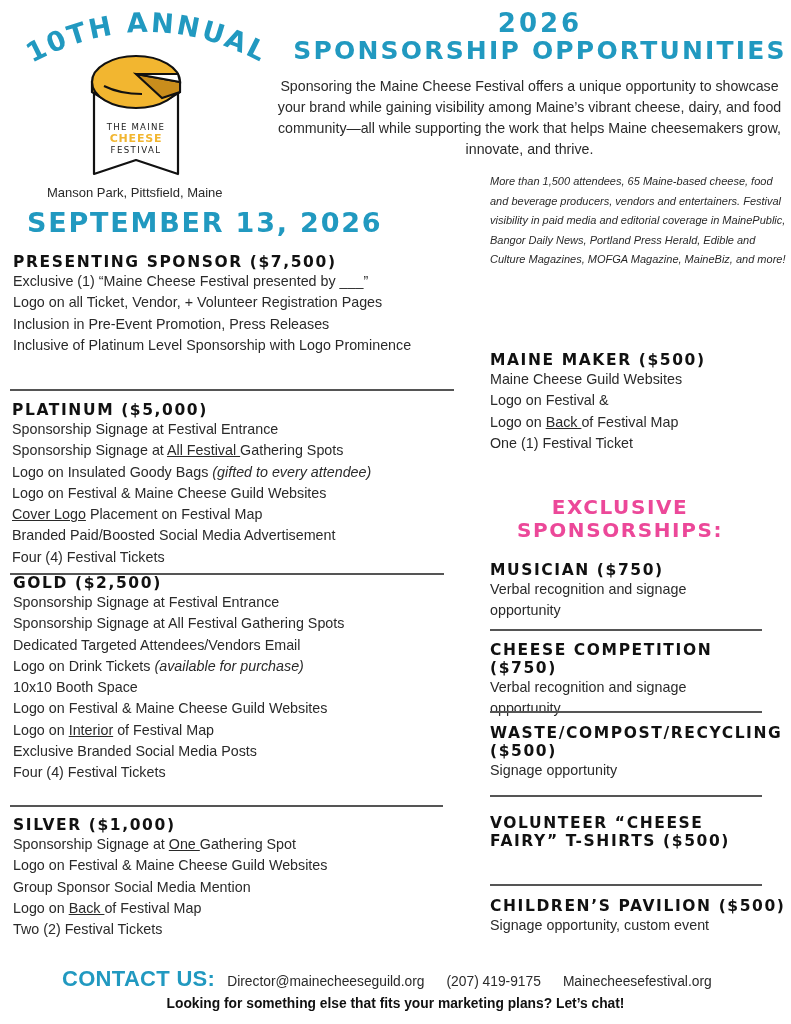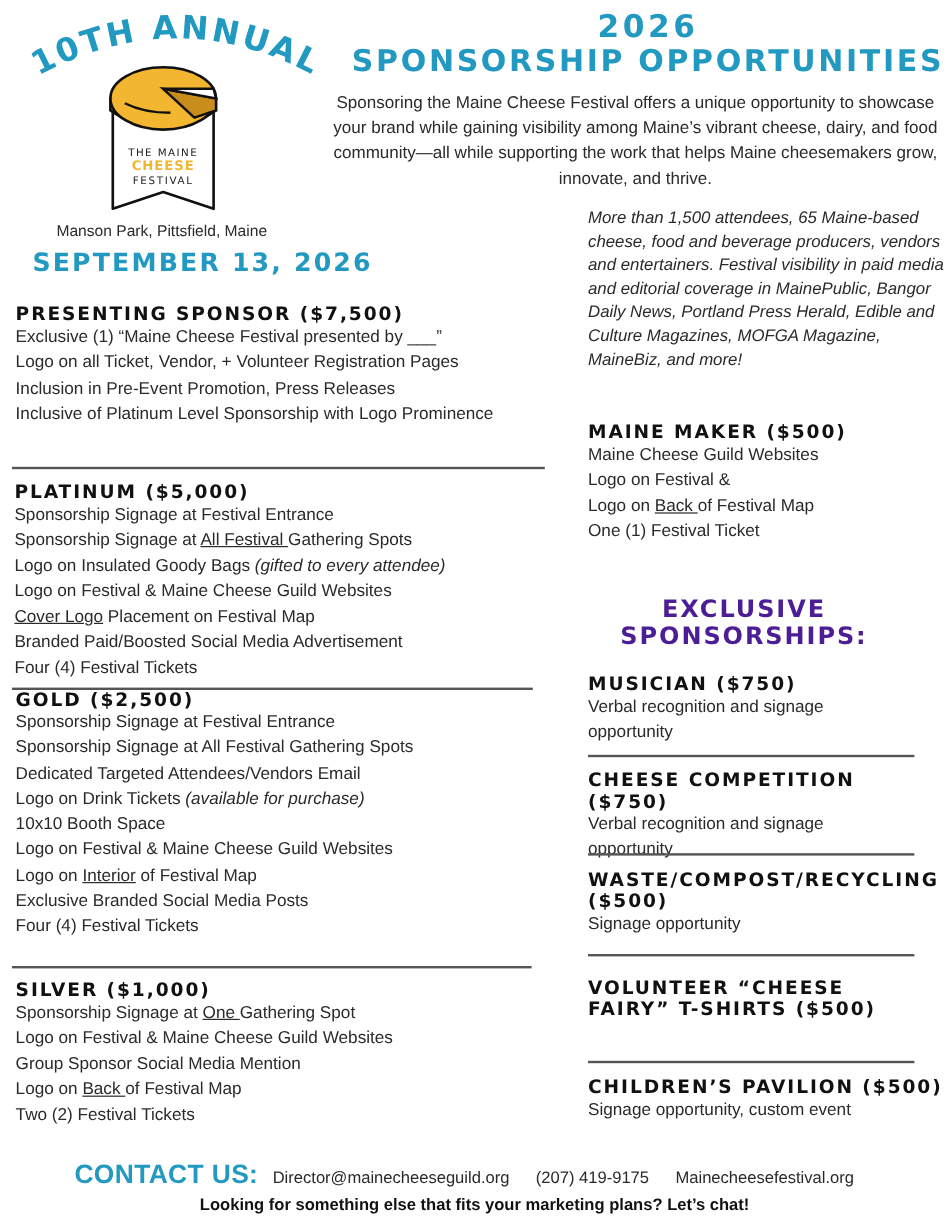--- a/index.html
+++ b/index.html
@@ -10,41 +10,41 @@
   #annual {
     position: absolute; left: 22px; top: 10px; width: 250px; height: 60px;
   }
   #annual svg { width: 250px; height: 60px; }
   #logo { position: absolute; left: 86px; top: 52px; width: 100px; height: 128px; }
   #location {
     position: absolute; left: 47px; top: 185px; font-size: 13px; color: #2a2a2a;
     font-family: "Liberation Sans", sans-serif;
   }
   #date {
-    position: absolute; left: 27px; top: 207px; font-size: 21px; color: #2199c0;
+    position: absolute; left: 27px; top: 207px; font-size: 27px; color: #2199c0;
     font-weight: bold; letter-spacing: 1.8px; font-family: "DejaVu Sans", sans-serif;
   }
 
   
   #year {
     position: absolute; left: 290px; top: 8px; width: 500px; text-align: center;
     font-size: 26px; font-weight: bold; color: #2199c0; letter-spacing: 3px;
   }
   #main-title {
     position: absolute; left: 290px; top: 36px; width: 500px; text-align: center;
     font-size: 25px; font-weight: bold; color: #2199c0; letter-spacing: 2.2px;
   }
   #intro {
     position: absolute; left: 272px; top: 76px; width: 515px; text-align: center;
     font-size: 14.2px; line-height: 21px; color: #2a2a2a;
     font-family: "Liberation Sans", sans-serif;
   }
   #reach {
     position: absolute; left: 490px; top: 172px; width: 300px;
-    font-size: 14px; line-height: 19.6px; font-style: italic; color: #2a2a2a;
+    font-size: 11px; line-height: 19.6px; font-style: italic; color: #2a2a2a;
     font-family: "Liberation Sans", sans-serif;
   }
 
   
   .tier { position: absolute; }
   .tier-title {
     font-family: "DejaVu Sans", sans-serif; font-weight: bold; font-size: 15.5px;
     letter-spacing: 1.6px; color: #111; line-height: 18px; text-transform: uppercase;
   }
   .tier ul { list-style: none; }
@@ -58,21 +58,21 @@
 
   #tier-presenting { left: 13px; top: 253px; }
   #tier-platinum { left: 12px; top: 401px; }
   #tier-gold { left: 13px; top: 574px; }
   #tier-silver { left: 13px; top: 816px; }
 
   #tier-maker { left: 490px; top: 351px; }
 
   #exclusive-title {
     position: absolute; left: 490px; top: 496px; width: 260px; text-align: center;
-    font-size: 20px; font-weight: bold; color: #4c1d95; letter-spacing: 1.6px; line-height: 23px;
+    font-size: 20px; font-weight: bold; color: #ec4899; letter-spacing: 1.6px; line-height: 23px;
   }
 
   .ex { position: absolute; left: 490px; width: 290px; }
   .ex .tier-title { white-space: normal; }
   .ex li { white-space: normal; }
 
   #ex-musician { top: 561px; }
   #ex-competition { top: 641px; }
   #ex-waste { top: 724px; }
   #ex-volunteer { top: 814px; }

